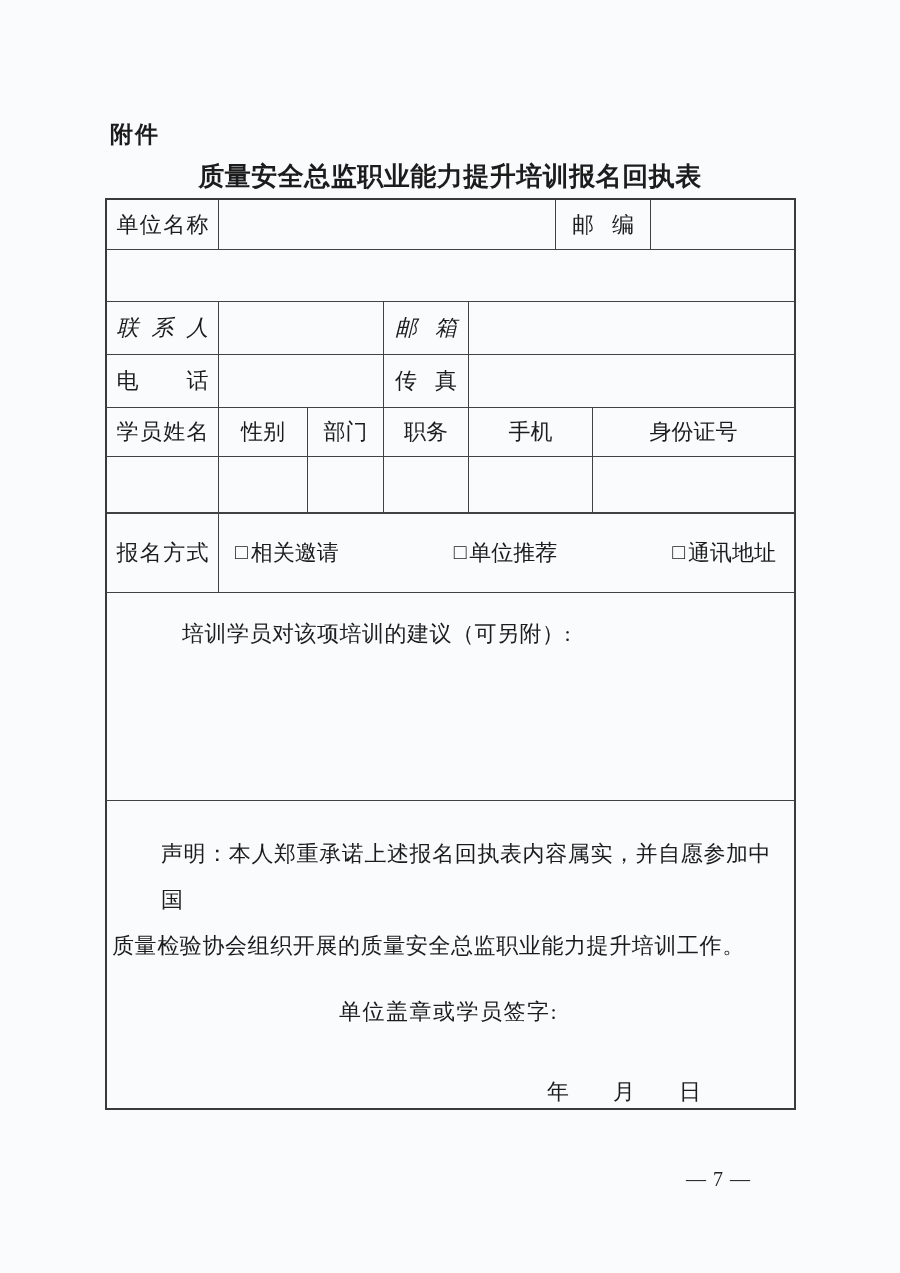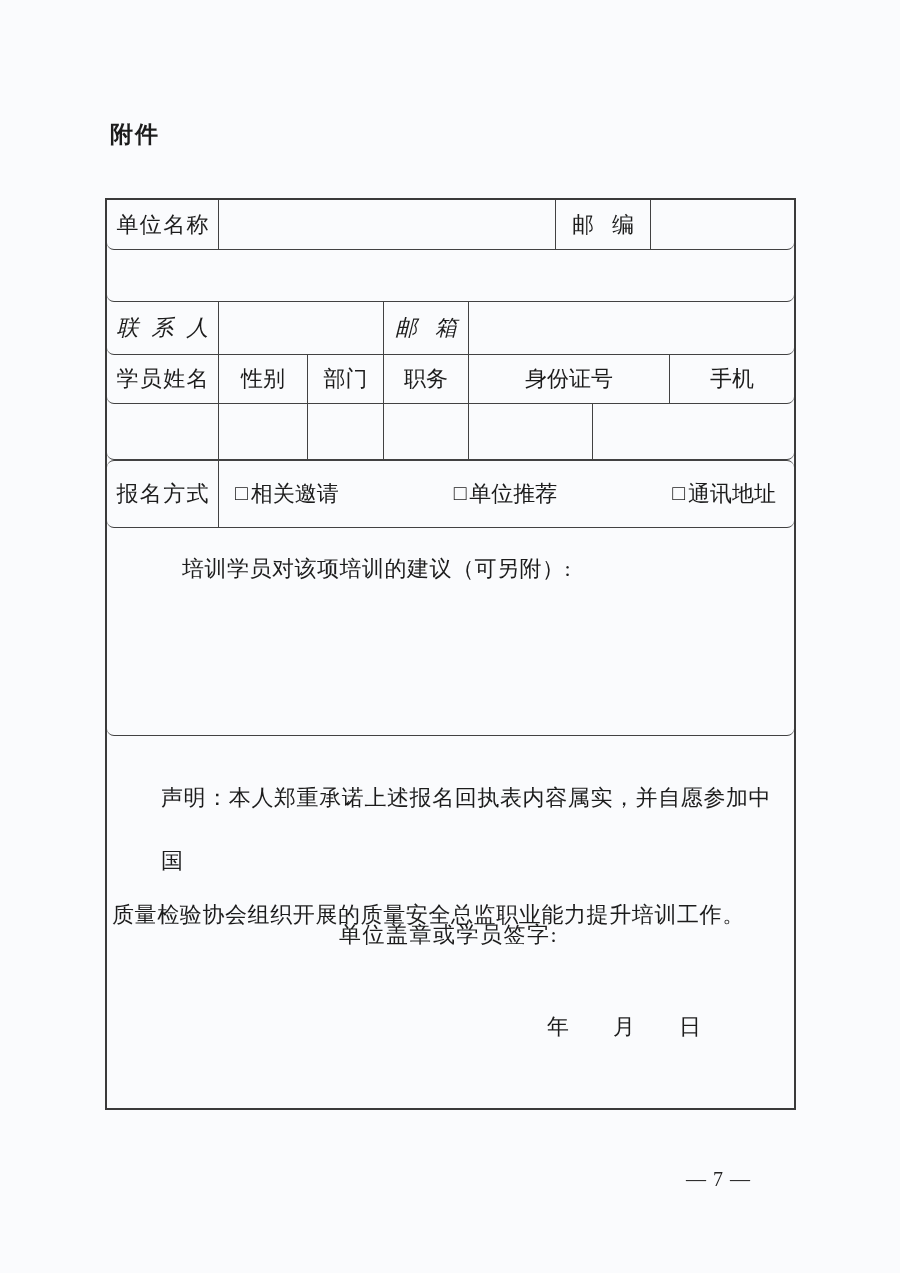--- a/index.html
+++ b/index.html
@@ -17,25 +17,25 @@
   }
   .doc-title {
     position:absolute; left:105px; top:159px; width:690px;
     text-align:center; font-size:26px; font-weight:700; letter-spacing:0.5px;
   }
   .form-table {
     position:absolute; left:105px; top:198px; width:691px; height:912px;
     border:2px solid #3a3a3a; box-sizing:border-box;
     display:flex; flex-direction:column;
   }
-  .row { display:flex; box-sizing:border-box; border-bottom:1.5px solid #424242;border-radius:7px; }
+  .row { display:flex; box-sizing:border-box; border-bottom:1.5px solid #424242; }
   .r1 { height:50px; } .r2 { height:52px; }
   .r3 { height:53px;font-style:italic; } .r4 { height:53px; }
   .r5 { height:49px; } .r6 { height:56px; }
-  .r7 { height:68px; border-top:1.5px solid #424242; }
+  .r7 { height:80px; border-top:1.5px solid #424242; }
   .r8 { height:208px; display:block; }
   .r9 { flex:1; display:block; position:relative; border-bottom:none; }
   .cell {
     box-sizing:border-box; border-right:1.5px solid #424242;
     display:flex; align-items:center; font-size:22px;
   }
   .cell:last-child { border-right:none; }
   .center { justify-content:center; }
   .w-label { width:112px; } .w-uv { width:337px; } .w-pc { width:95px; }
   .w-cv { width:165px; } .w-el { width:85px; }
@@ -44,34 +44,35 @@
   .jlabel { display:inline-block; width:92px; text-align:justify; text-align-last:justify; }
   .jlabel2 { display:inline-block; width:62px; text-align:justify; text-align-last:justify; }
   .options {
     flex:1; display:flex; align-items:center; justify-content:space-between;
     padding:0 18px 0 16px; box-sizing:border-box; border-right:none;
   }
   .option { display:flex; align-items:center; font-size:22px; }
   .chk { font-size:21px; margin-right:3px; position:relative; top:-1px; }
   .suggestion-text { padding:26px 10px 0 48px; font-size:22px; letter-spacing:0.5px;margin-left:27px; }
   .decl-line1 { margin-top:30px; padding-left:54px; padding-right:20px;
-    font-size:22px; letter-spacing:0.6px; line-height:63px; }
+    font-size:22px; letter-spacing:0.6px; line-height:46px; }
   .decl-line2 { padding-left:5px; padding-right:4px;
     font-size:22px; letter-spacing:0.6px; line-height:46px; }
-  .sign-line { position:absolute; left:232px; top:184px; font-size:22px; letter-spacing:1.5px; }
+  .sign-line { position:absolute; left:232px; top:196px; font-size:22px; letter-spacing:1.5px; }
   .date-line { position:absolute; right:93px; top:276px; font-size:22px; }
   .page-number { position:absolute; left:686px; top:1168px; font-size:20px; letter-spacing:1px; color:#222; }
 </style>
 </head>
 <body>
 
 <div class="page">
 
   <div class="attachment">附件</div>
 
+  <div class="doc-title">质量安全总监职业能力提升培训报名回执表</div>
 
   <div class="form-table">
 
     <div class="row r1">
       <div class="cell w-label center">
         <span class="jlabel">单位名称</span>
       </div>
       <div class="cell w-uv"></div>
       <div class="cell w-pc center">
         <span class="jlabel2">邮编</span>
@@ -87,30 +88,40 @@
       <div class="cell w-label center">
         <span class="jlabel">联系人</span>
       </div>
       <div class="cell w-cv"></div>
       <div class="cell w-el center">
         <span class="jlabel2">邮箱</span>
       </div>
       <div class="cell flex1"></div>
     </div>
 
+    <div class="row r4">
+      <div class="cell w-label center">
+        <span class="jlabel">电话</span>
+      </div>
+      <div class="cell w-cv"></div>
+      <div class="cell w-el center">
+        <span class="jlabel2">传真</span>
+      </div>
+      <div class="cell flex1"></div>
+    </div>
 
     <div class="row r5">
       <div class="cell w-label center">
         <span class="jlabel">学员姓名</span>
       </div>
       <div class="cell w-sex center">性别</div>
       <div class="cell w-dept center">部门</div>
       <div class="cell w-duty center">职务</div>
+      <div class="cell w-mob center">手机</div>
       <div class="cell flex1 center">身份证号</div>
-      <div class="cell w-mob center">手机</div>
     </div>
 
     <div class="row r6">
       <div class="cell w-label"></div>
       <div class="cell w-sex"></div>
       <div class="cell w-dept"></div>
       <div class="cell w-duty"></div>
       <div class="cell w-mob"></div>
       <div class="cell flex1"></div>
     </div>

